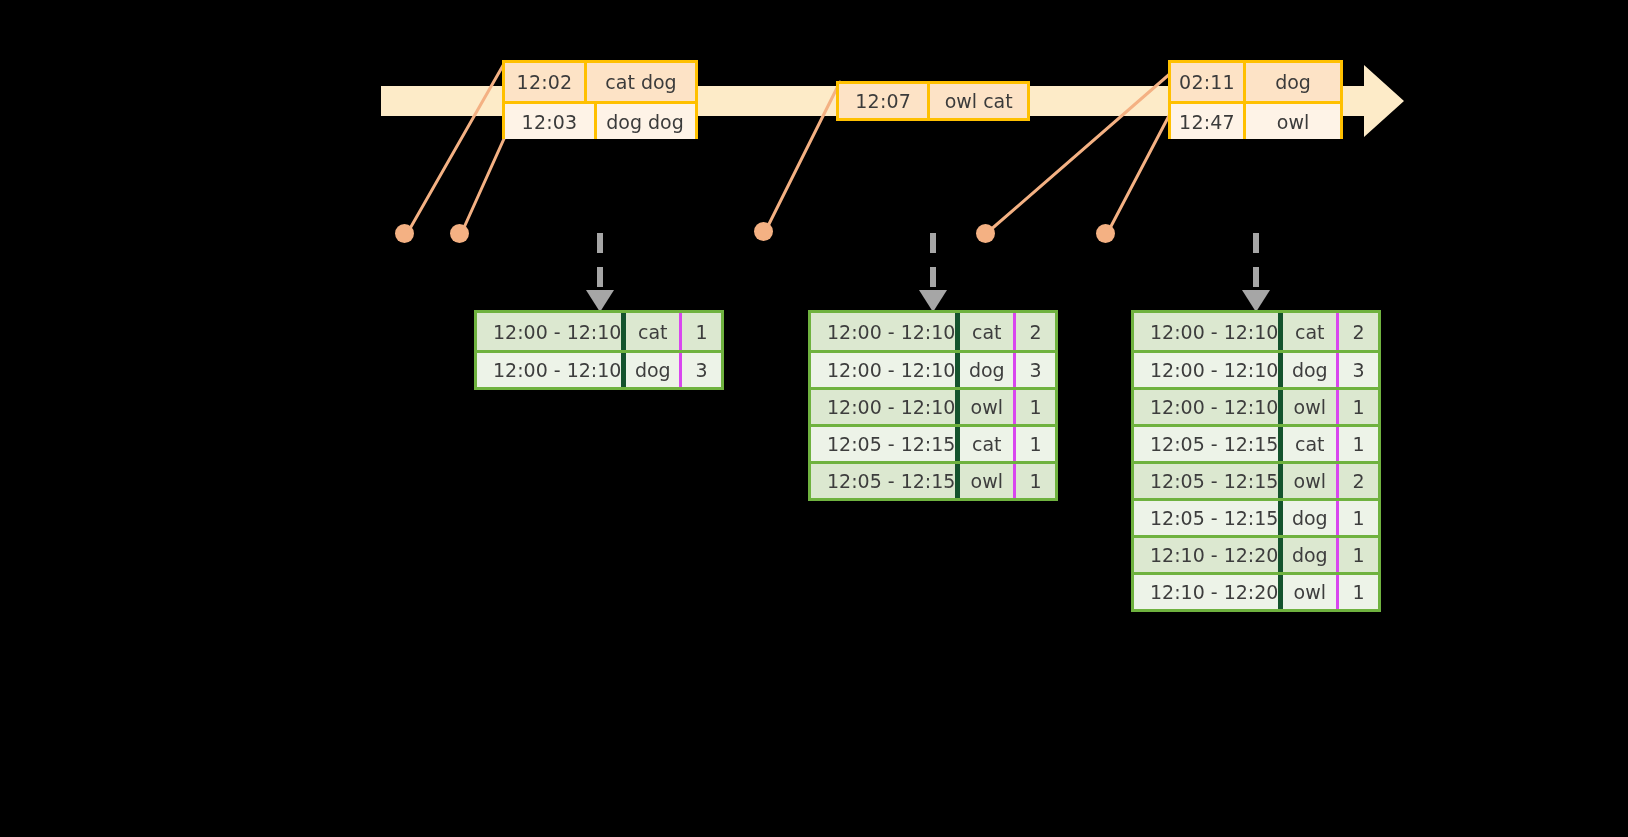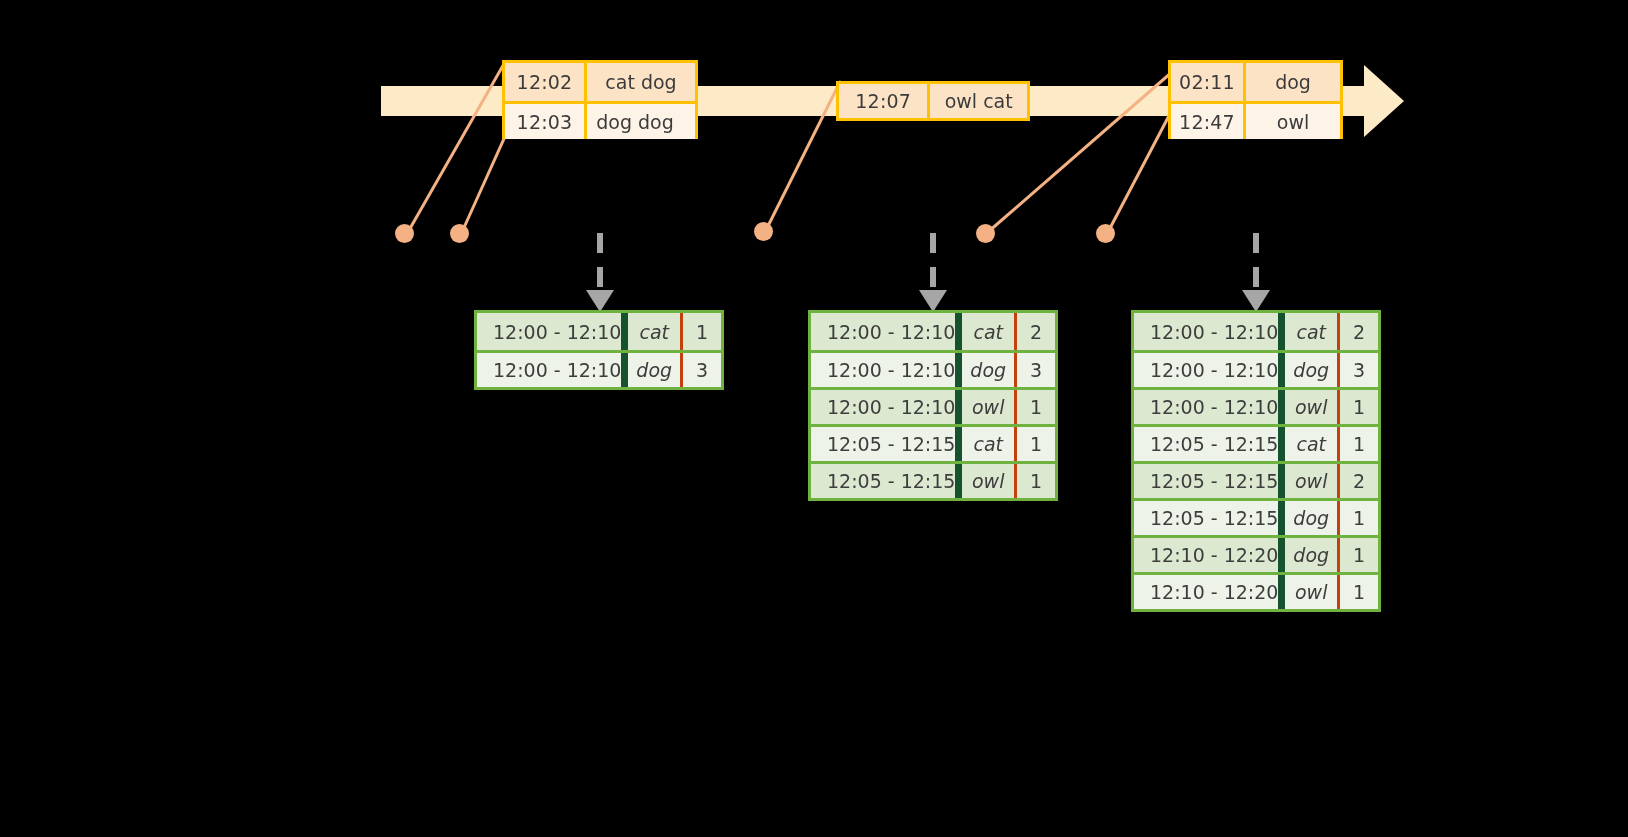--- a/index.html
+++ b/index.html
@@ -48,22 +48,22 @@
   .res-row{display:flex;height:37px;box-sizing:border-box;}
   .res-row + .res-row{border-top:3px solid #6FB23F;}
   .res-row.shade{background:#DCE8D0;}
   .res-row.light{background:#EDF3E8;}
   .res-cell{
     box-sizing:border-box;
     display:flex;align-items:center;justify-content:center;
     font-size:19px;color:#3d3d3d;
     white-space:nowrap;
   }
-  .res-cell.c-win{border-right:7px solid #14532d;margin-left:16px;}
-  .res-cell.c-word{border-right:3px solid #c2410c;font-style:italic;}
+  .res-cell.c-win{border-right:5px solid #14532d;margin-left:16px;}
+  .res-cell.c-word{border-right:3px solid #d946ef;}
 
   .dot{
     position:absolute;
     width:19px;height:19px;border-radius:50%;
     background:#F4B183;
   }
 </style>
 </head>
 <body>
 
@@ -98,21 +98,21 @@
       </g>
     </g>
   </svg>
 
   <div class="evt-group" style="left:502px;top:60px;width:196px;height:79px;">
     <div class="evt-row alt">
       <div class="evt-time" style="width:82px;">12:02</div>
       <div class="evt-words" style="width:108px;">cat dog</div>
     </div>
     <div class="evt-row plain">
-      <div class="evt-time" style="width:82px;">12:03</div>
+      <div class="evt-time" style="width:92px;">12:03</div>
       <div class="evt-words" style="width:96px;">dog dog</div>
     </div>
   </div>
 
   <div class="evt-group" style="left:836px;top:81px;width:194px;height:40px;">
     <div class="evt-row alt" style="height:34px;">
       <div class="evt-time" style="width:100px;">12:07</div>
       <div class="evt-words" style="width:106px;">owl cat</div>
     </div>
   </div>

